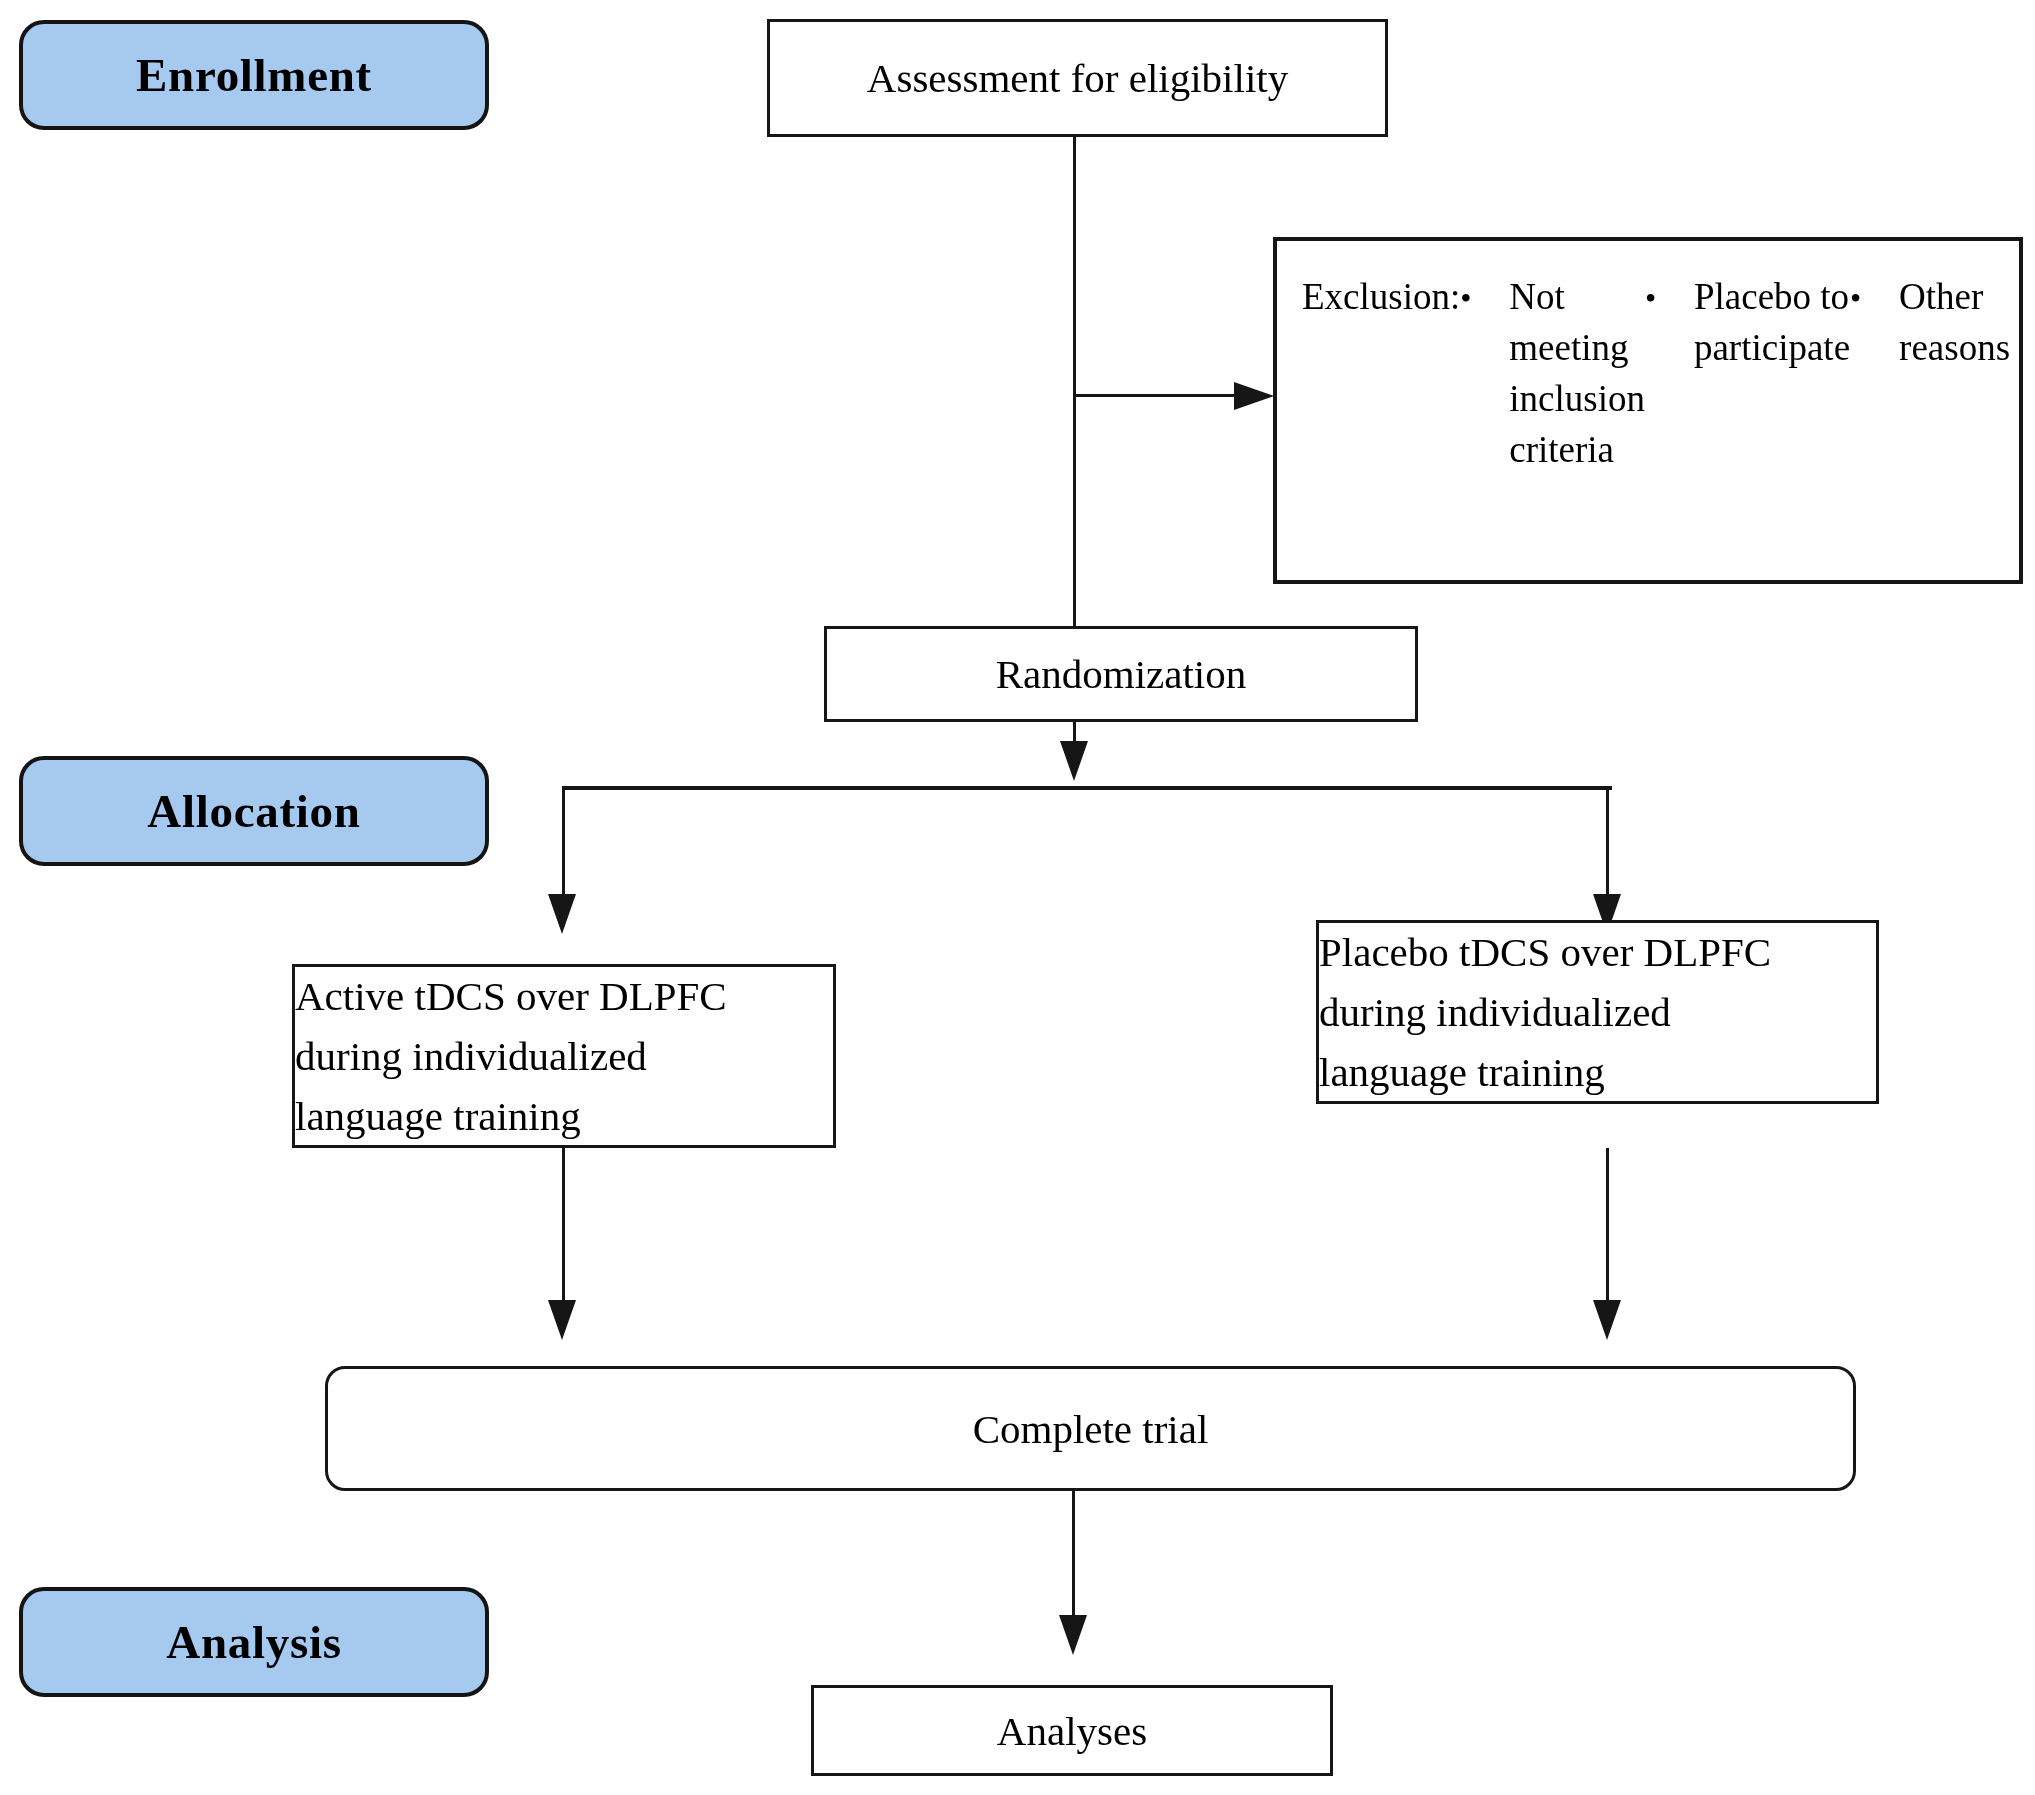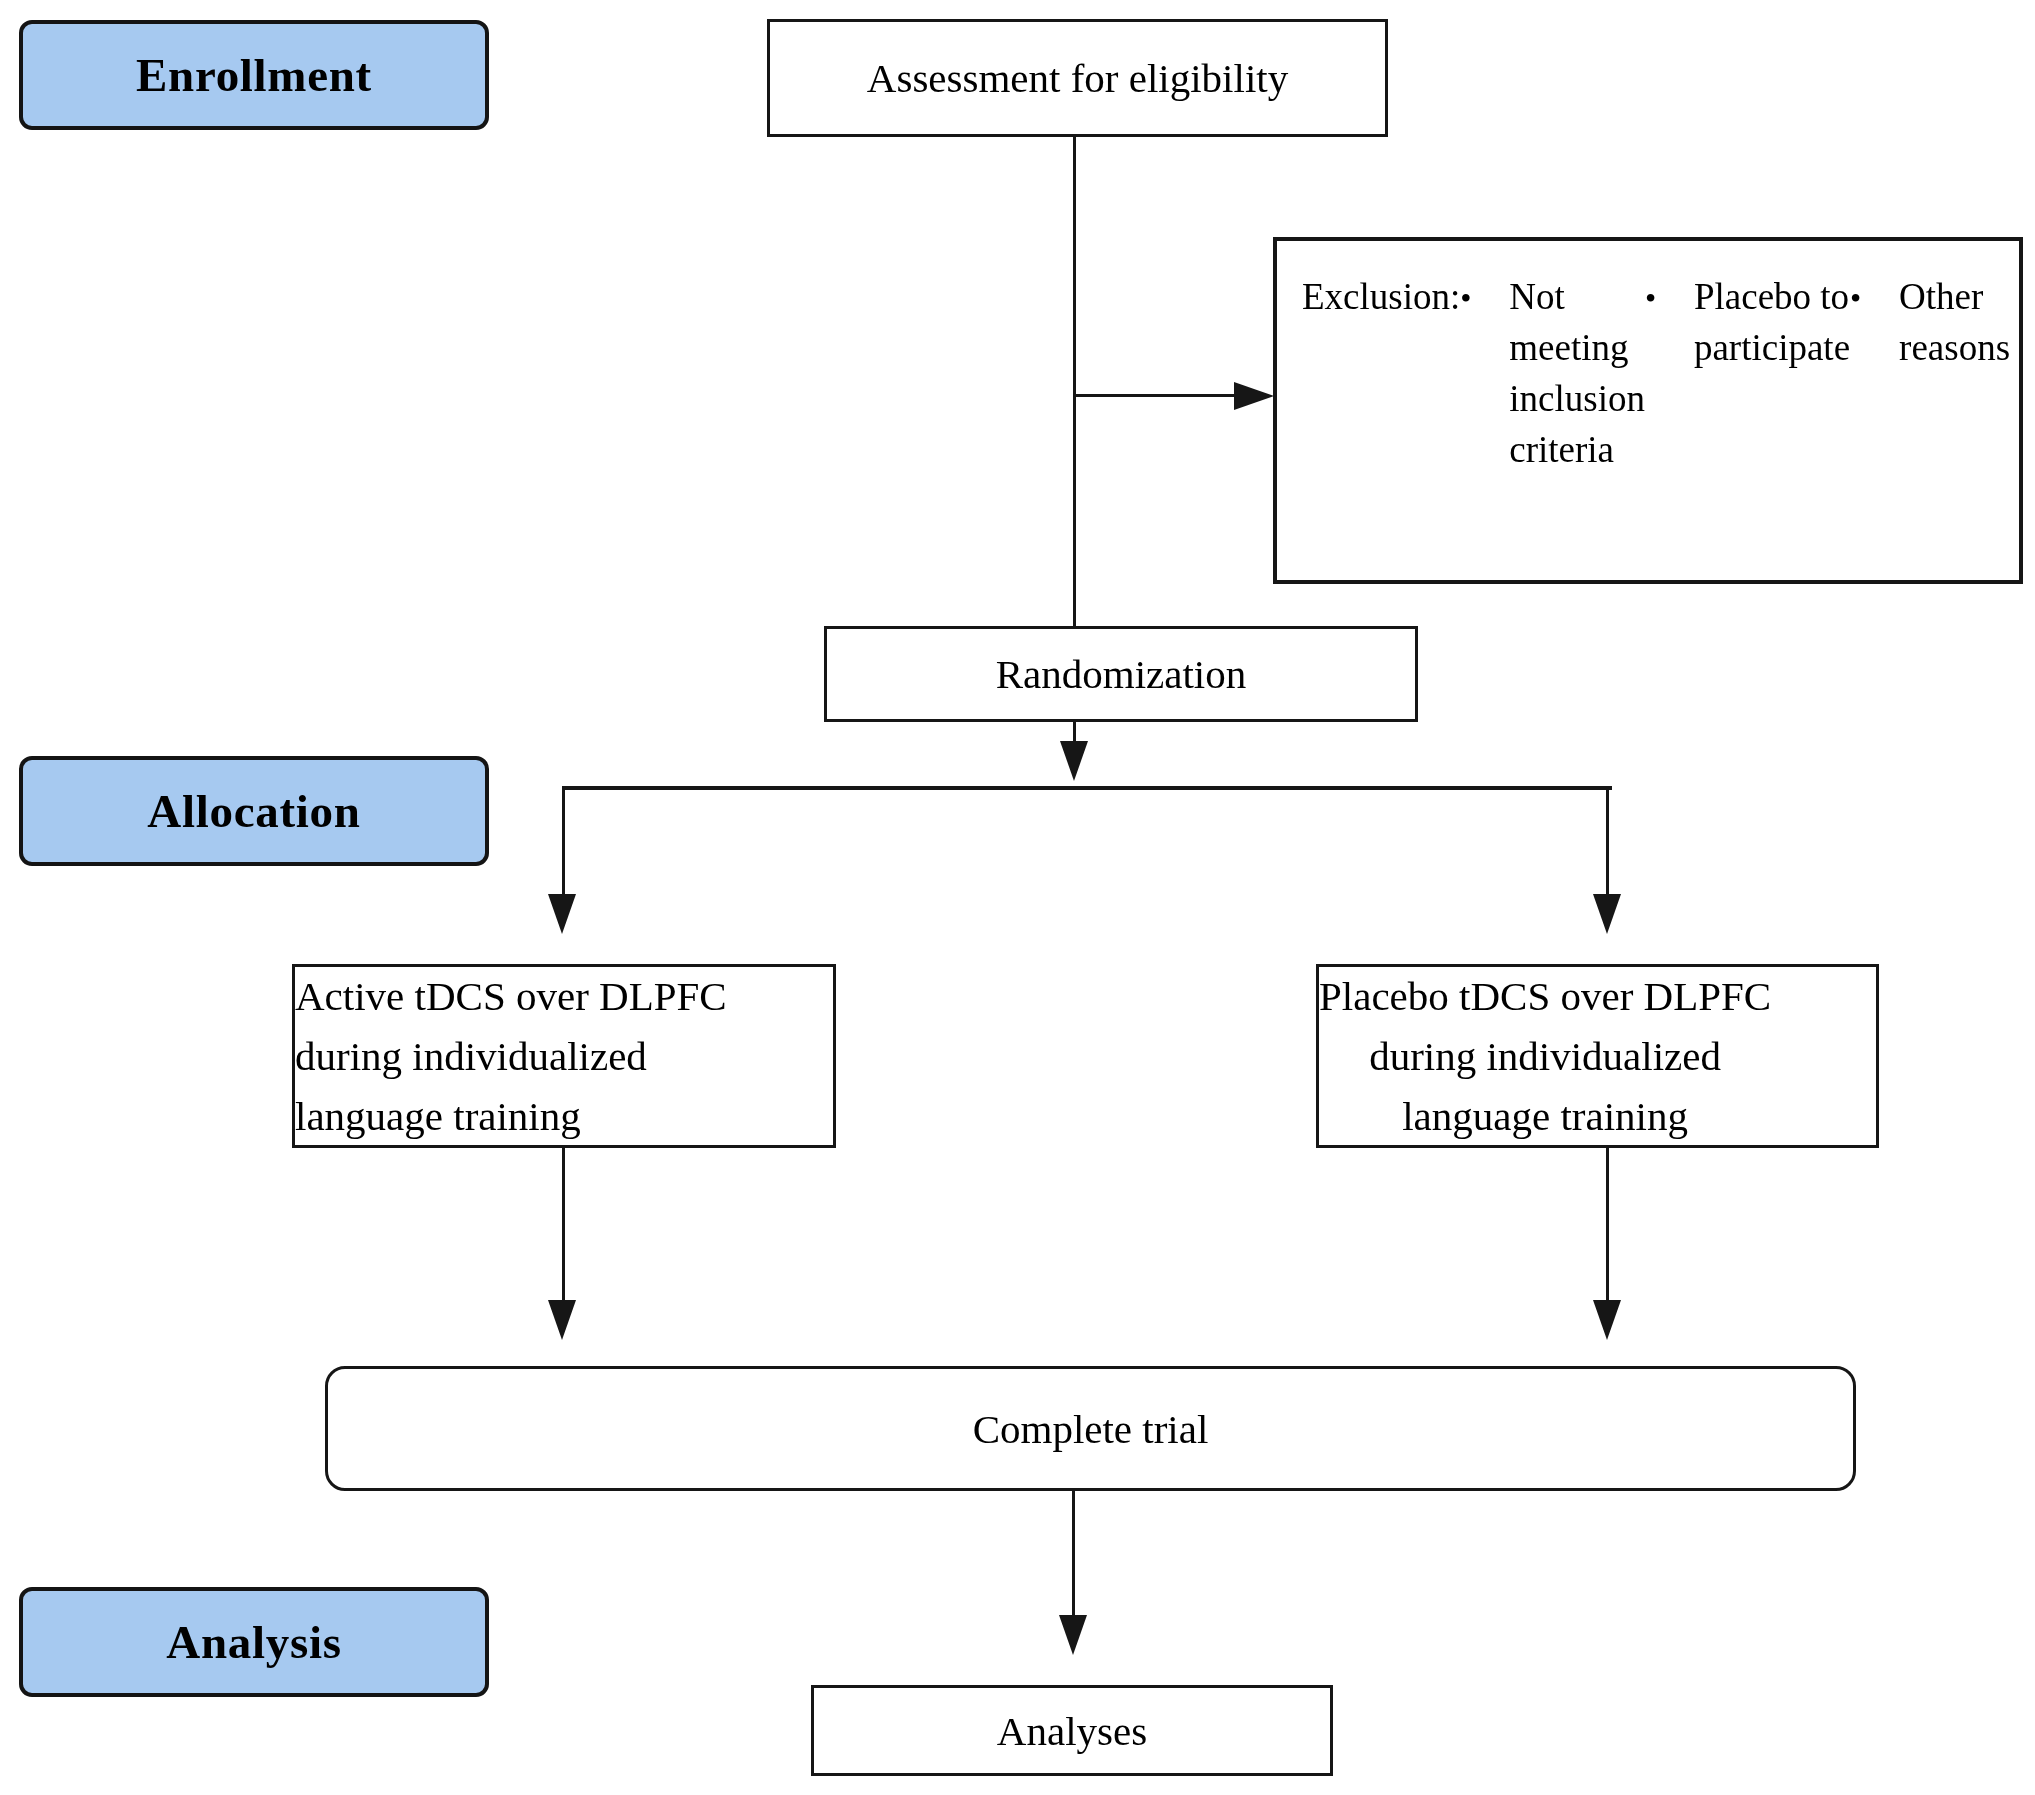--- a/index.html
+++ b/index.html
@@ -14,21 +14,21 @@
   }
 
   
   .pill {
     position: absolute;
     left: 19px;
     width: 470px;
     height: 110px;
     background: #a6c9f0;
     border: 4.1px solid #141414;
-    border-radius: 13px;
+    border-radius: 25px;
     box-sizing: border-box;
     display: flex;
     align-items: center;
     justify-content: center;
     font-size: 47px;
     font-weight: bold;
     letter-spacing: 0.7px;
   }
 
   
@@ -128,21 +128,21 @@
 
   <div class="line" style="left:562px; top:790px; width:3.4px; height:104px;"></div>
   <div class="arrow-down" style="left:548px; top:894px;"></div>
 
   <div class="line" style="left:1606px; top:790px; width:3.4px; height:104px;"></div>
   <div class="arrow-down" style="left:1593px; top:894px;"></div>
 
   <div class="node multiline" style="left:292px; top:964px; width:544px; height:184px;">Active tDCS over DLPFC
 during individualized
 language training</div>
-  <div class="node multiline" style="left:1316px; top:964px; width:563px; height:184px;text-align:center;">Placebo tDCS over DLPFC
+  <div class="node multiline" style="left:1316px; top:920px; width:563px; height:184px;">Placebo tDCS over DLPFC
 during individualized
 language training</div>
 
   <div class="line" style="left:562px; top:1148px; width:3.4px; height:154px;"></div>
   <div class="arrow-down" style="left:548px; top:1300px;"></div>
   <div class="line" style="left:1606px; top:1148px; width:3.4px; height:154px;"></div>
   <div class="arrow-down" style="left:1593px; top:1300px;"></div>
 
   <div class="node" style="left:325px; top:1366px; width:1531px; height:125px;border-radius:20px;">Complete trial</div>
 

